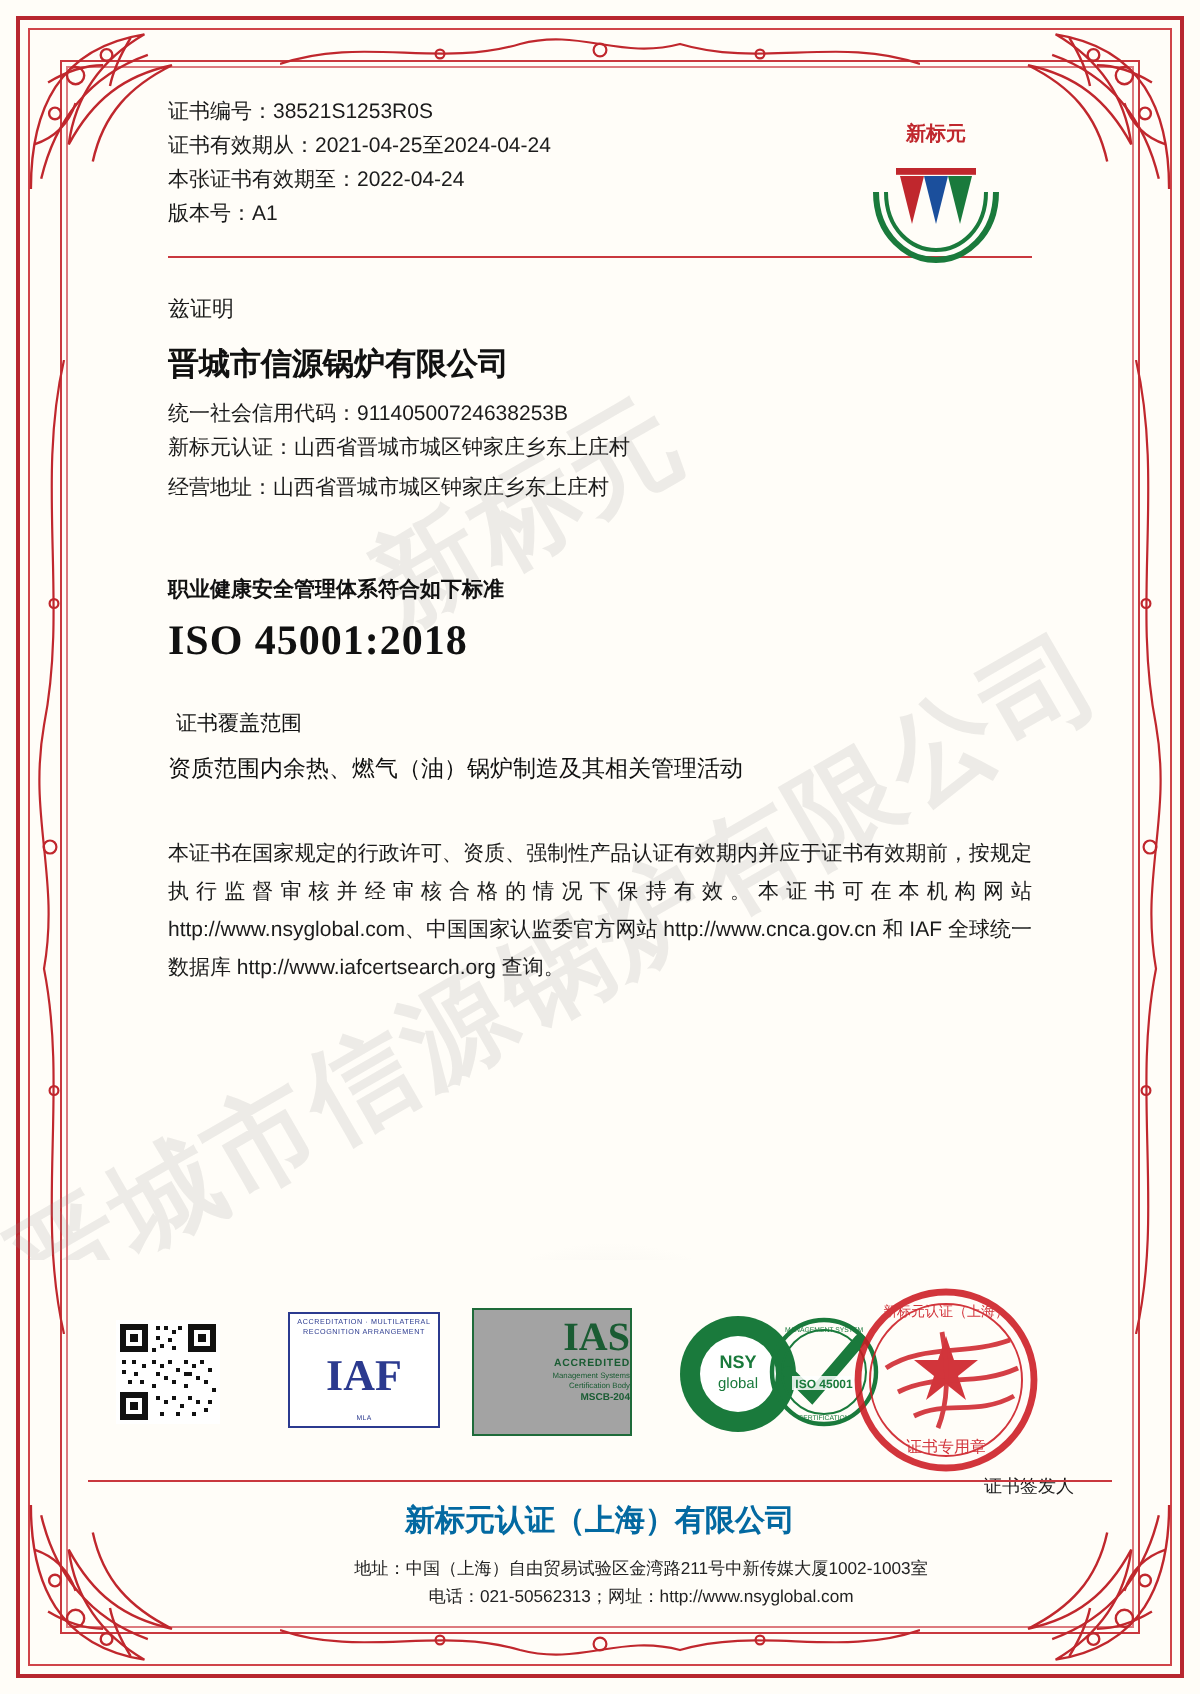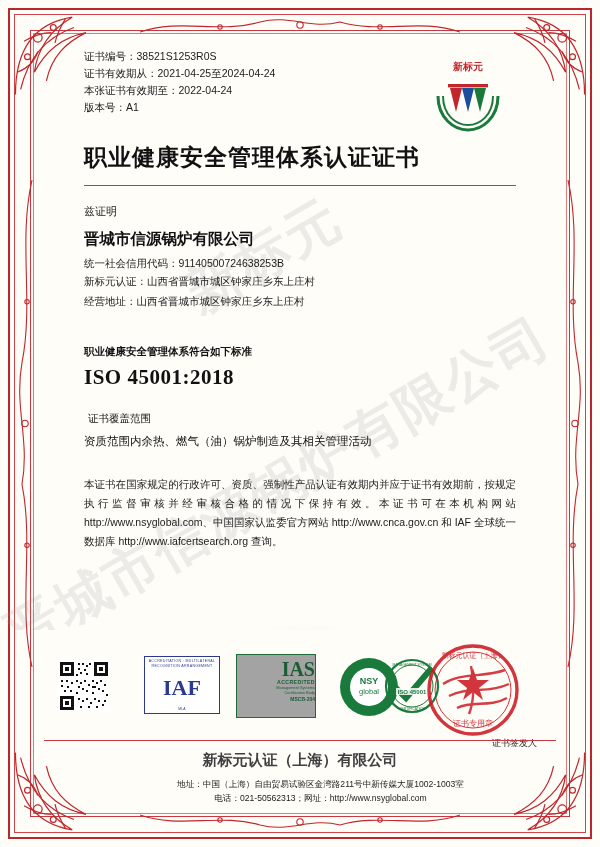--- a/index.html
+++ b/index.html
@@ -174,21 +174,21 @@
   .sig-label{
     position:absolute;right:8px;bottom:-2px;font-size:9px;color:#1b1b1b;
   }
 
   
   .footer{
     position:absolute;left:0;right:0;bottom:42px;text-align:center;
   }
   .footer .fline{margin:0 44px;border-top:1px solid #c9383f;margin-bottom:10px;}
   .footer .fname{
-    font-size:15px;font-weight:bold;color:#404040;margin-bottom:7px;
+    font-size:15px;font-weight:bold;color:#0369a1;margin-bottom:7px;
     font-family:Liberation Serif, serif;
   }
   .footer .faddr{font-size:8.6px;color:#222;line-height:14px;padding-left:41px;}
 </style>
 </head>
 <body>
 
 <div class="page">
 
   <div class="border-outer"></div>
@@ -300,21 +300,20 @@
       </svg>
     </div>
 
     <div class="meta">
       <div><span class="lbl">证书编号：</span><span>38521S1253R0S</span></div>
       <div><span class="lbl">证书有效期从：</span><span>2021-04-25至2024-04-24</span></div>
       <div><span class="lbl">本张证书有效期至：</span><span>2022-04-24</span></div>
       <div><span class="lbl">版本号：</span><span>A1</span></div>
     </div>
 
-    <h1 class="title">职业健康安全管理体系认证证书</h1>
     <div class="rule"></div>
 
     <div class="body-block">
       <div class="zi">兹证明</div>
       <div class="company">晋城市信源锅炉有限公司</div>
       <div class="credit">
         <span>统一社会信用代码：</span><span>91140500724638253B</span>
       </div>
       <div class="addr">
         <div>

